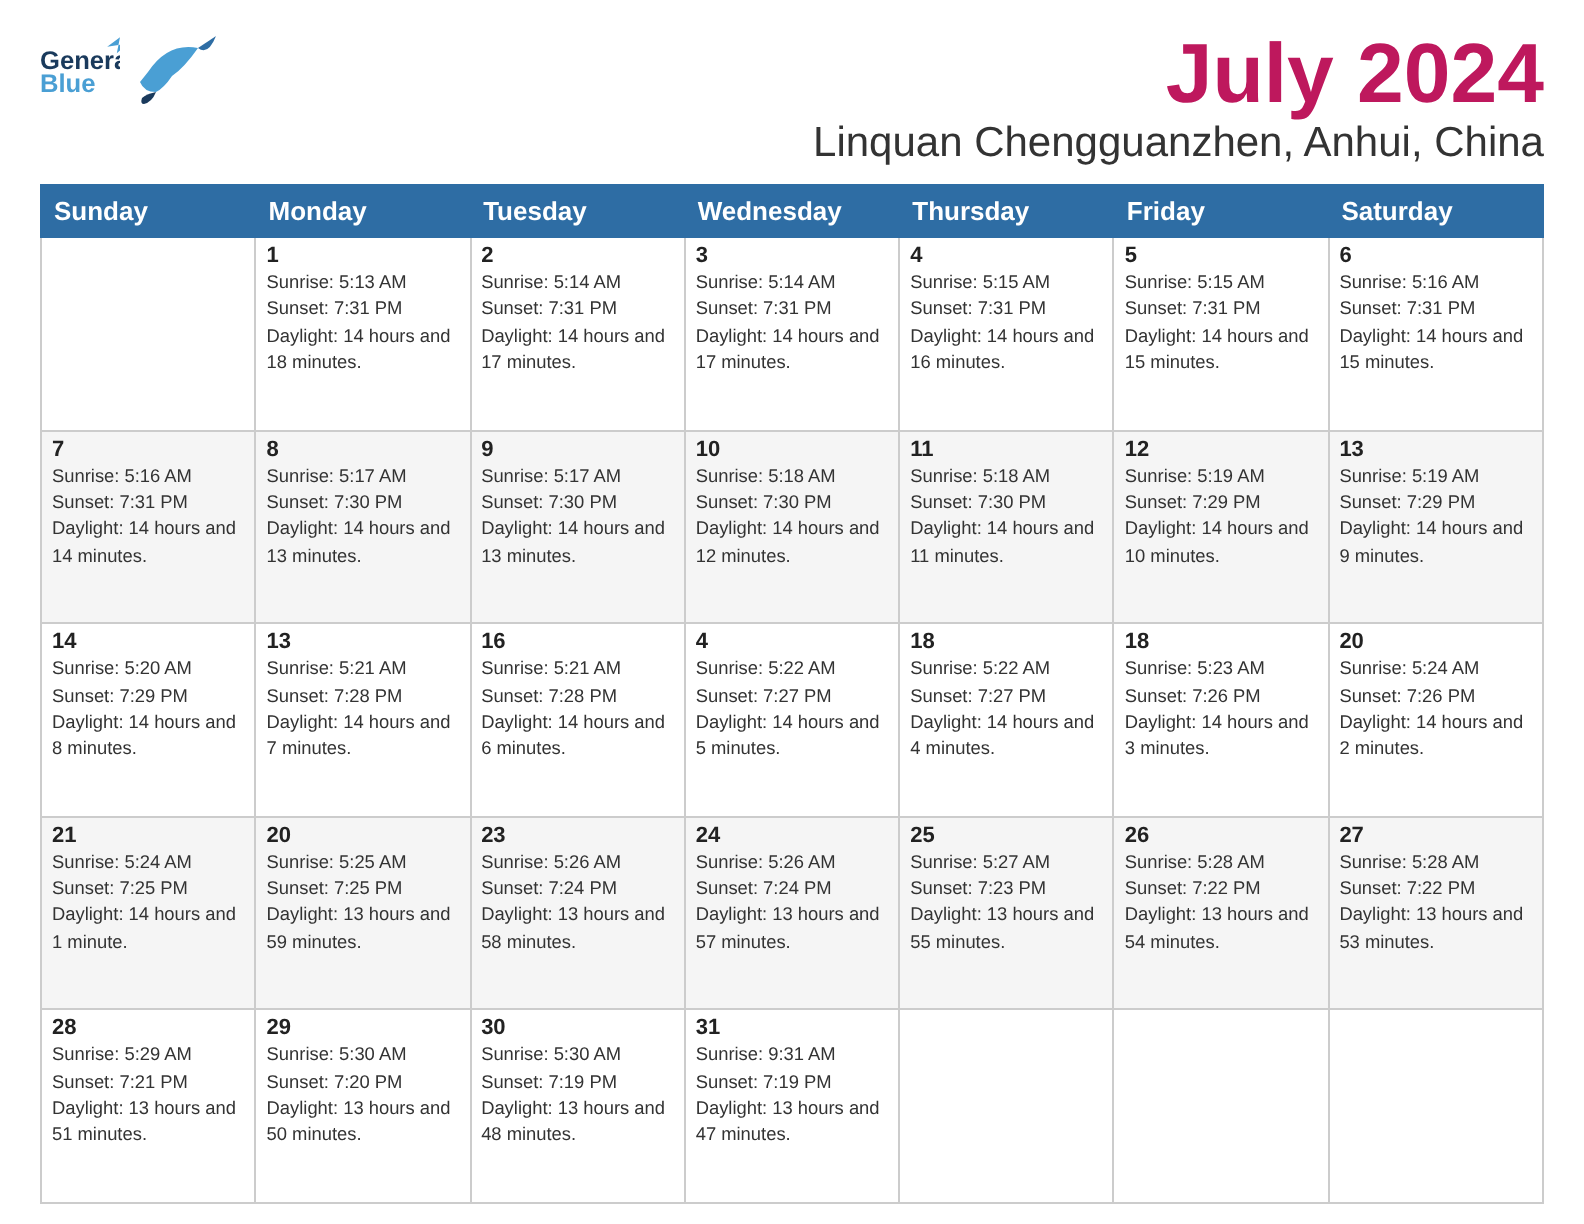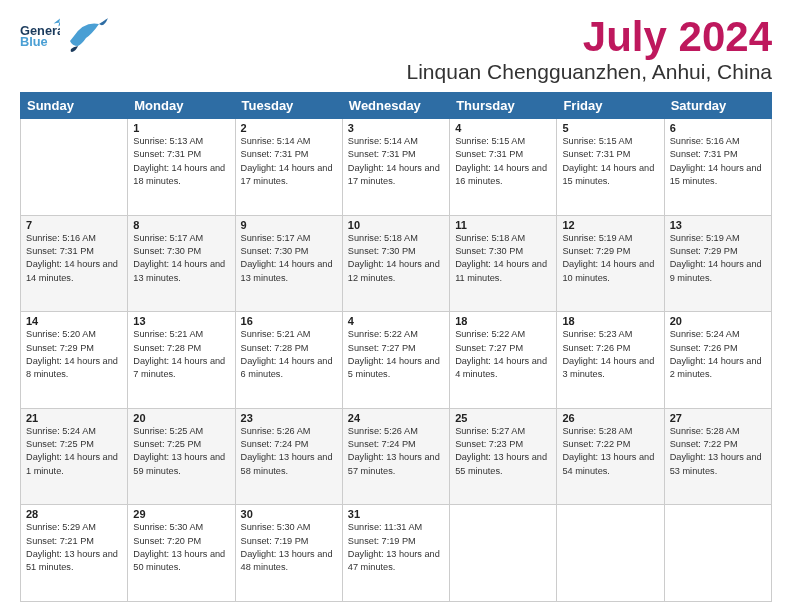--- a/index.html
+++ b/index.html
@@ -305,21 +305,21 @@
 Daylight: 13 hours and 50 minutes.</div>
           </td>
           <td>
             <div class="day-number">30</div>
             <div class="day-info" style="white-space: pre-line;">Sunrise: 5:30 AM
 Sunset: 7:19 PM
 Daylight: 13 hours and 48 minutes.</div>
           </td>
           <td>
             <div class="day-number">31</div>
-            <div class="day-info" style="white-space: pre-line;">Sunrise: 11:31 AM
+            <div class="day-info" style="white-space: pre-line;">Sunrise: 9:31 AM
 Sunset: 7:19 PM
 Daylight: 13 hours and 47 minutes.</div>
           </td>
           <td class="empty-cell"></td>
           <td class="empty-cell"></td>
           <td class="empty-cell"></td>
         </tr>
       </tbody>
   </table>
 </div>

